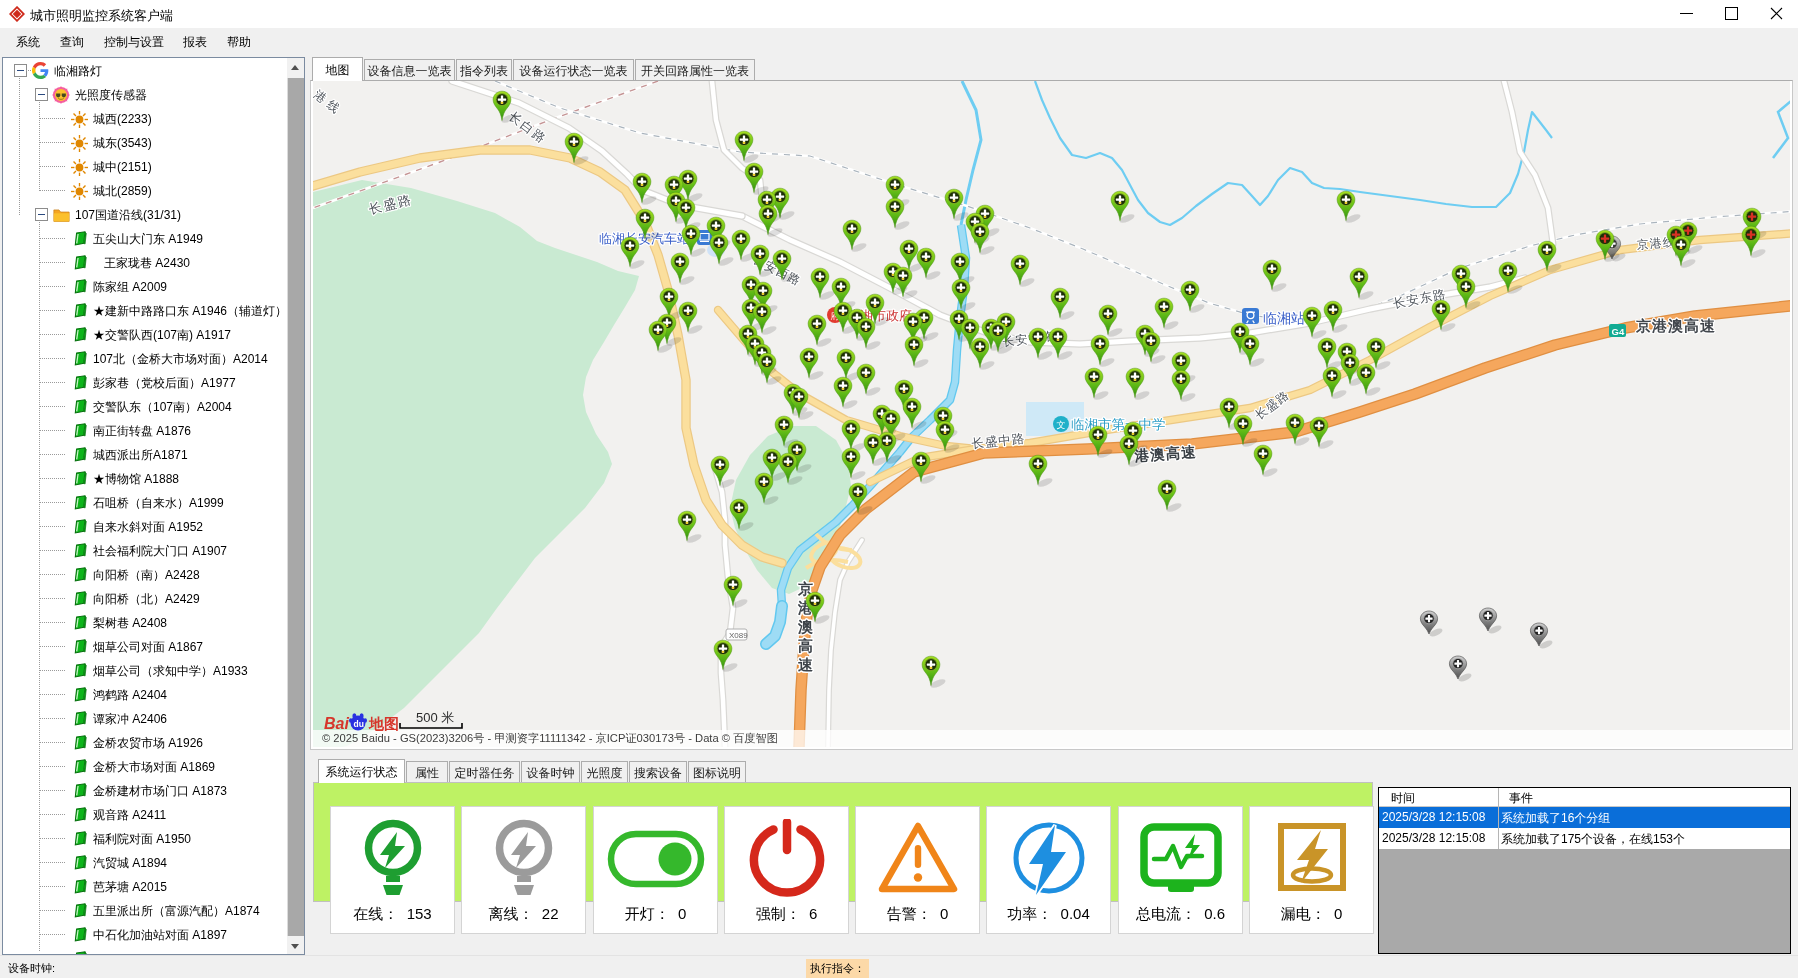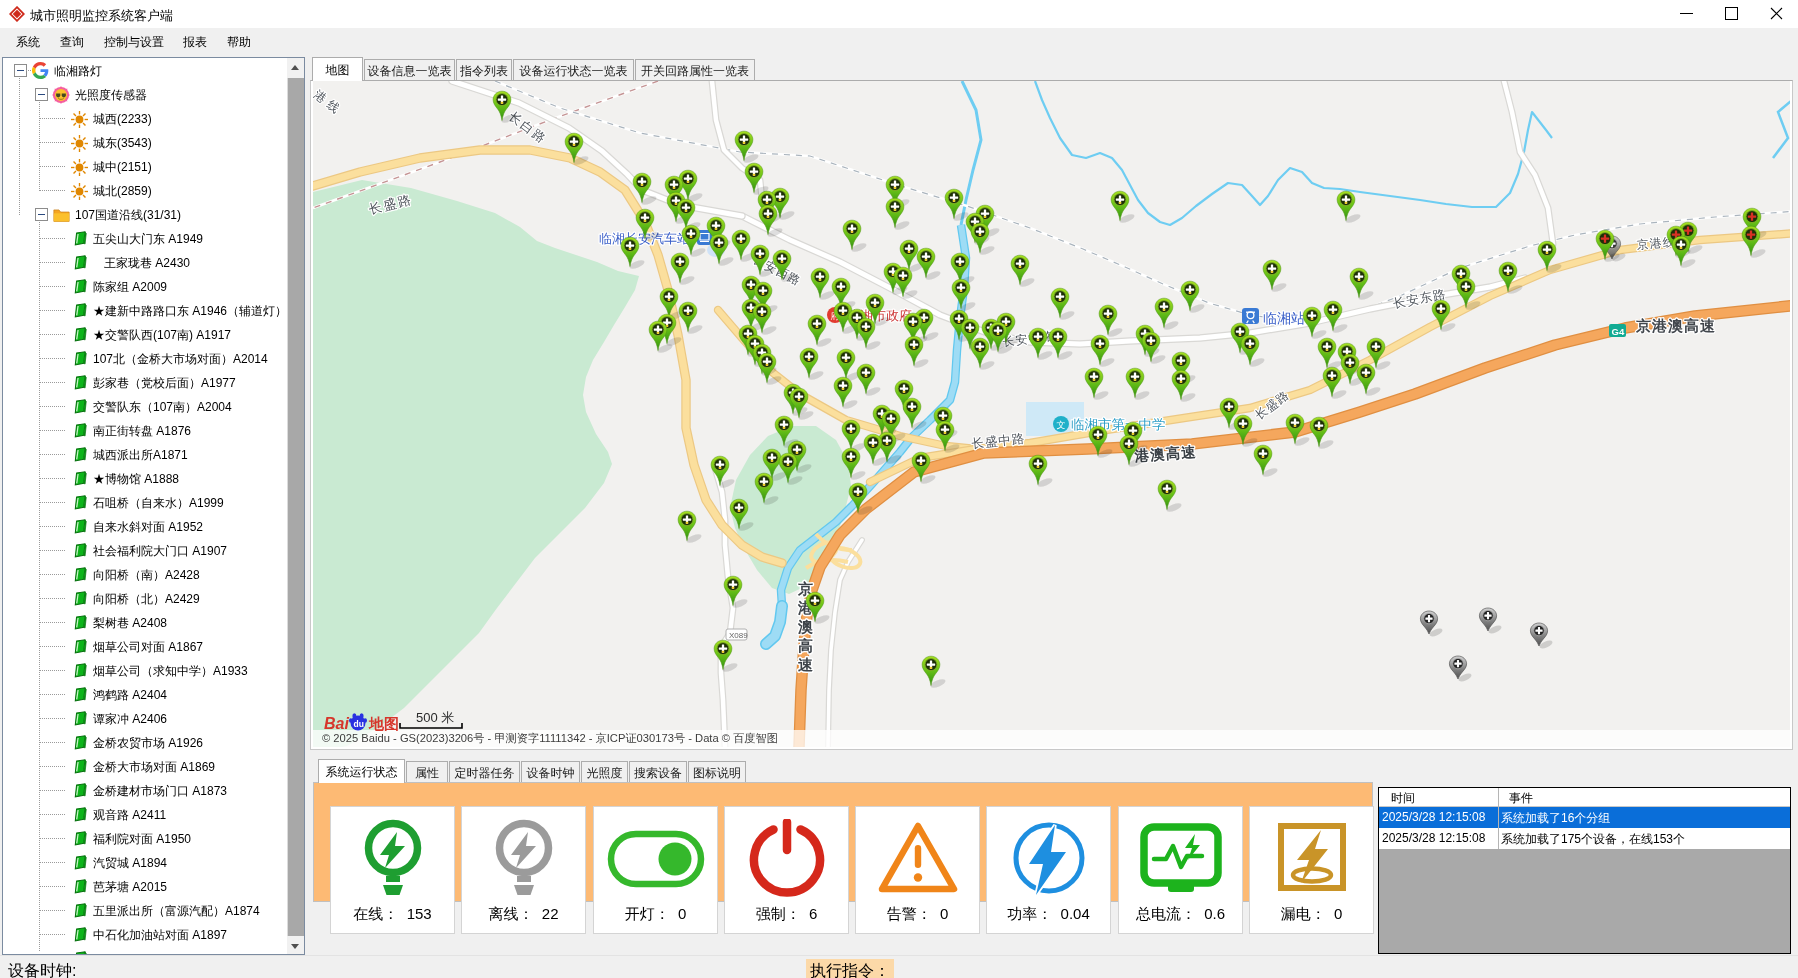--- a/index.html
+++ b/index.html
@@ -19,34 +19,34 @@
 #vsb{position:absolute;right:0;top:0;width:17px;height:896px;background:#f0f0f0;}
 #vsb .thumb{position:absolute;left:0;top:20px;width:17px;height:858px;background:#a8a8a8;border-left:1px solid #dcdcdc;}
 .sbtn{position:absolute;left:0;width:17px;height:20px;background:#f1f1f1;color:#505050;text-align:center;font-size:9px;line-height:20px;}
 
 .ttab{position:absolute;top:59px;height:21px;background:#f0f0f0;border:1px solid #acacac;border-bottom:none;font-size:12px;text-align:center;padding-top:3px;color:#1a1a1a;}
 #tabactive{position:absolute;left:312px;top:57px;width:51px;height:24px;background:#fff;border:1px solid #acacac;border-bottom:none;z-index:3;font-size:12px;text-align:center;padding-top:4px;}
 #mappane{position:absolute;left:310px;top:80px;width:1483px;height:670px;background:#fff;border:1px solid #c8c8c8;border-top:1px solid #acacac;}
 
 .btab{position:absolute;height:21px;background:#f0f0f0;border:1px solid #acacac;border-bottom:none;font-size:12px;text-align:center;padding-top:3px;color:#1a1a1a;}
 #btabactive{position:absolute;left:318px;top:759px;width:87px;height:24px;background:#fff;border:1px solid #acacac;border-bottom:none;z-index:3;font-size:12px;text-align:center;padding-top:4px;}
-#botpane{position:absolute;left:313px;top:782px;width:1060px;height:120px;background:#fdba74;border:1px solid #c0c0c0;}
+#botpane{position:absolute;left:313px;top:782px;width:1060px;height:120px;background:#bef264;border:1px solid #c0c0c0;}
 .card{position:absolute;top:23px;width:125px;height:128px;background:#fff;border:1px solid #d4d4d4;}
 .card .lbl{position:absolute;left:0;right:0;top:98px;text-align:center;font-size:15px;color:#000;}
 .card svg{position:absolute;left:50%;top:12px;transform:translateX(-50%);}
 
 #etable{position:absolute;left:1378px;top:787px;width:413px;height:167px;background:#a9a9a9;border:1px solid #000;}
 .ehead{position:absolute;left:0;top:0;width:411px;height:19px;background:#fff;border-bottom:1px solid #c8c8c8;}
 .ehead span{position:absolute;top:2px;font-size:12px;}
 .erow1{position:absolute;left:0;top:19px;width:411px;height:21px;background:#0a6ed9;color:#fff;}
 .erow2{position:absolute;left:0;top:40px;width:411px;height:21px;background:#fff;color:#000;}
 .erow1 span,.erow2 span{position:absolute;top:3px;font-size:12px;white-space:nowrap;}
 .ecol{position:absolute;left:119px;top:0;width:1px;height:61px;background:#b5b5b5;}
 
-#statusbar{position:absolute;left:0;top:955px;width:1798px;height:23px;background:#f0f0f0;border-top:1px solid #e3e3e3;font-size:16px;}
+#statusbar{position:absolute;left:0;top:955px;width:1798px;height:23px;background:#f0f0f0;border-top:1px solid #e3e3e3;font-size:11px;}
 </style></head>
 <body>
 <div id="titlebar">
   <svg class="abs" style="left:9px;top:6px" width="16" height="16" viewBox="0 0 16 16">
       <g fill="none" stroke="#cf2a1b" stroke-width="1.8">
         <path d="M8 1.2 L14.8 8 L8 14.8 L1.2 8 Z"></path>
         <path d="M8 5 L11 8 L8 11 L5 8 Z" fill="#cf2a1b"></path>
       </g>
     </svg>
   <span id="title">城市照明监控系统客户端</span>

